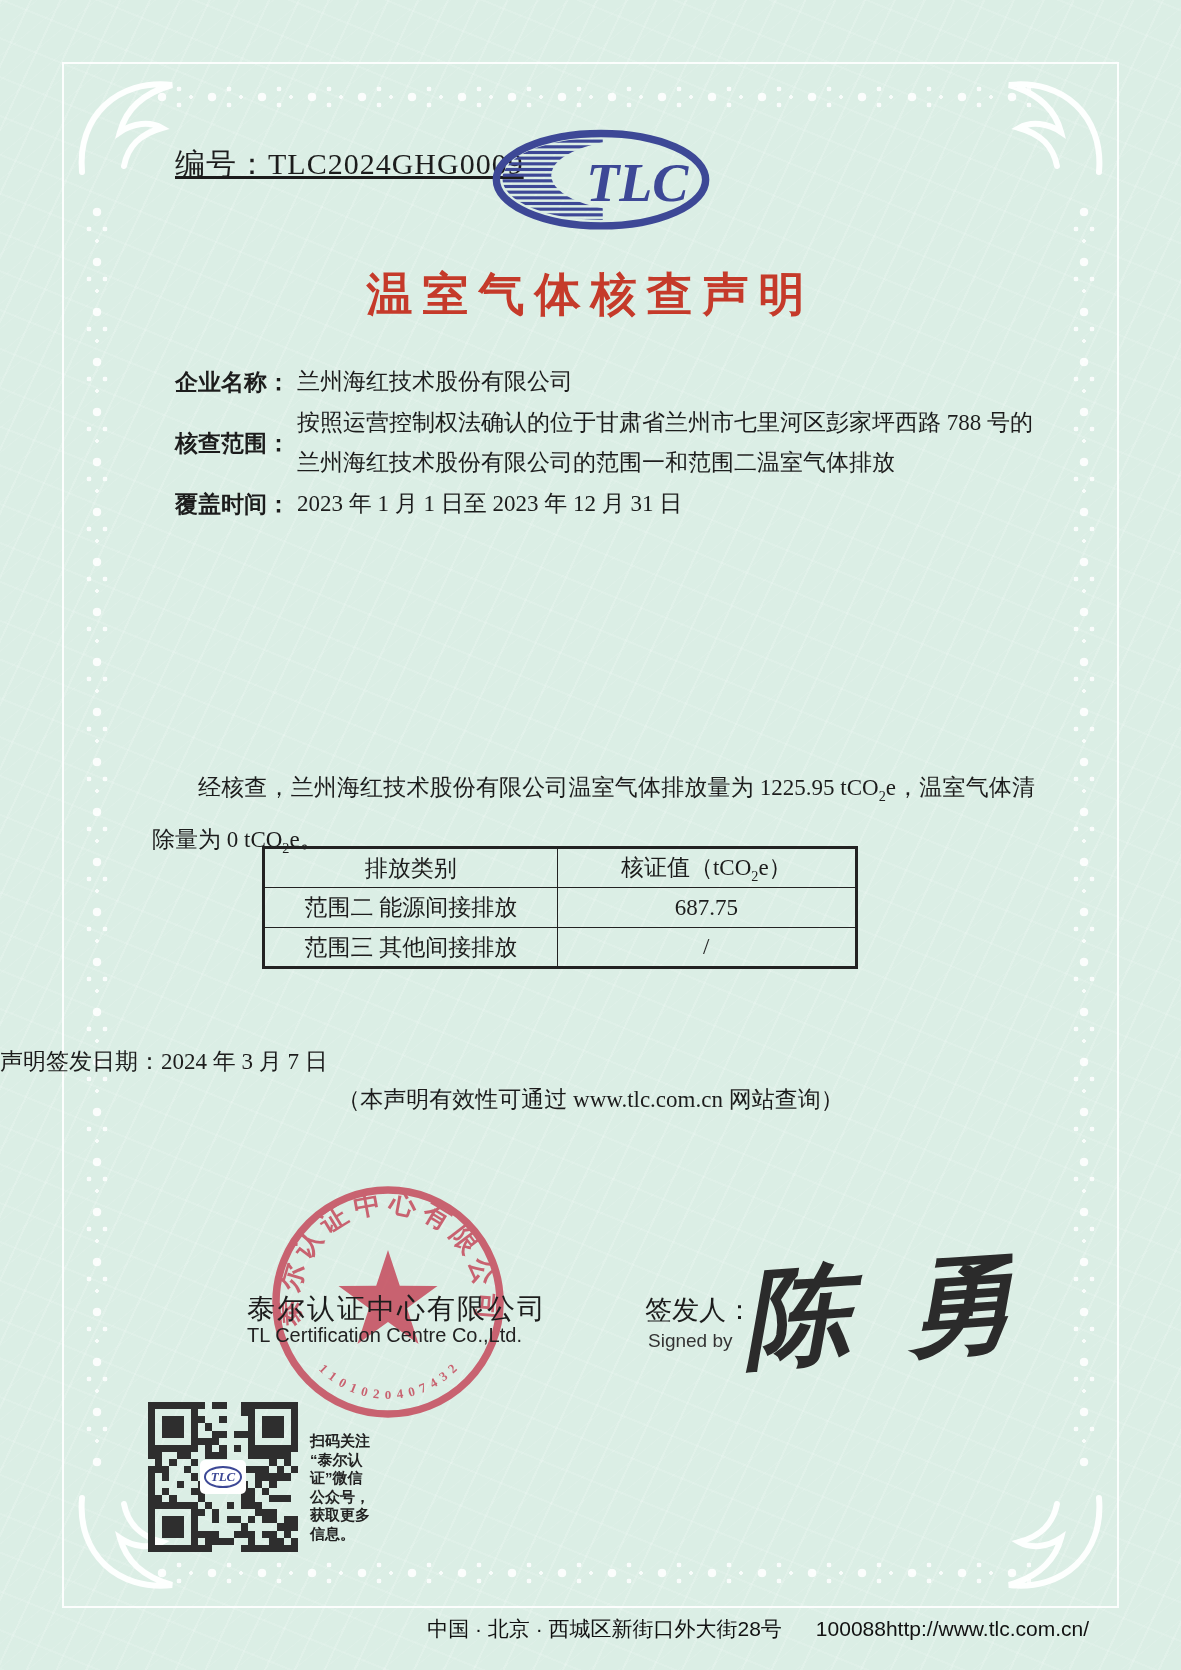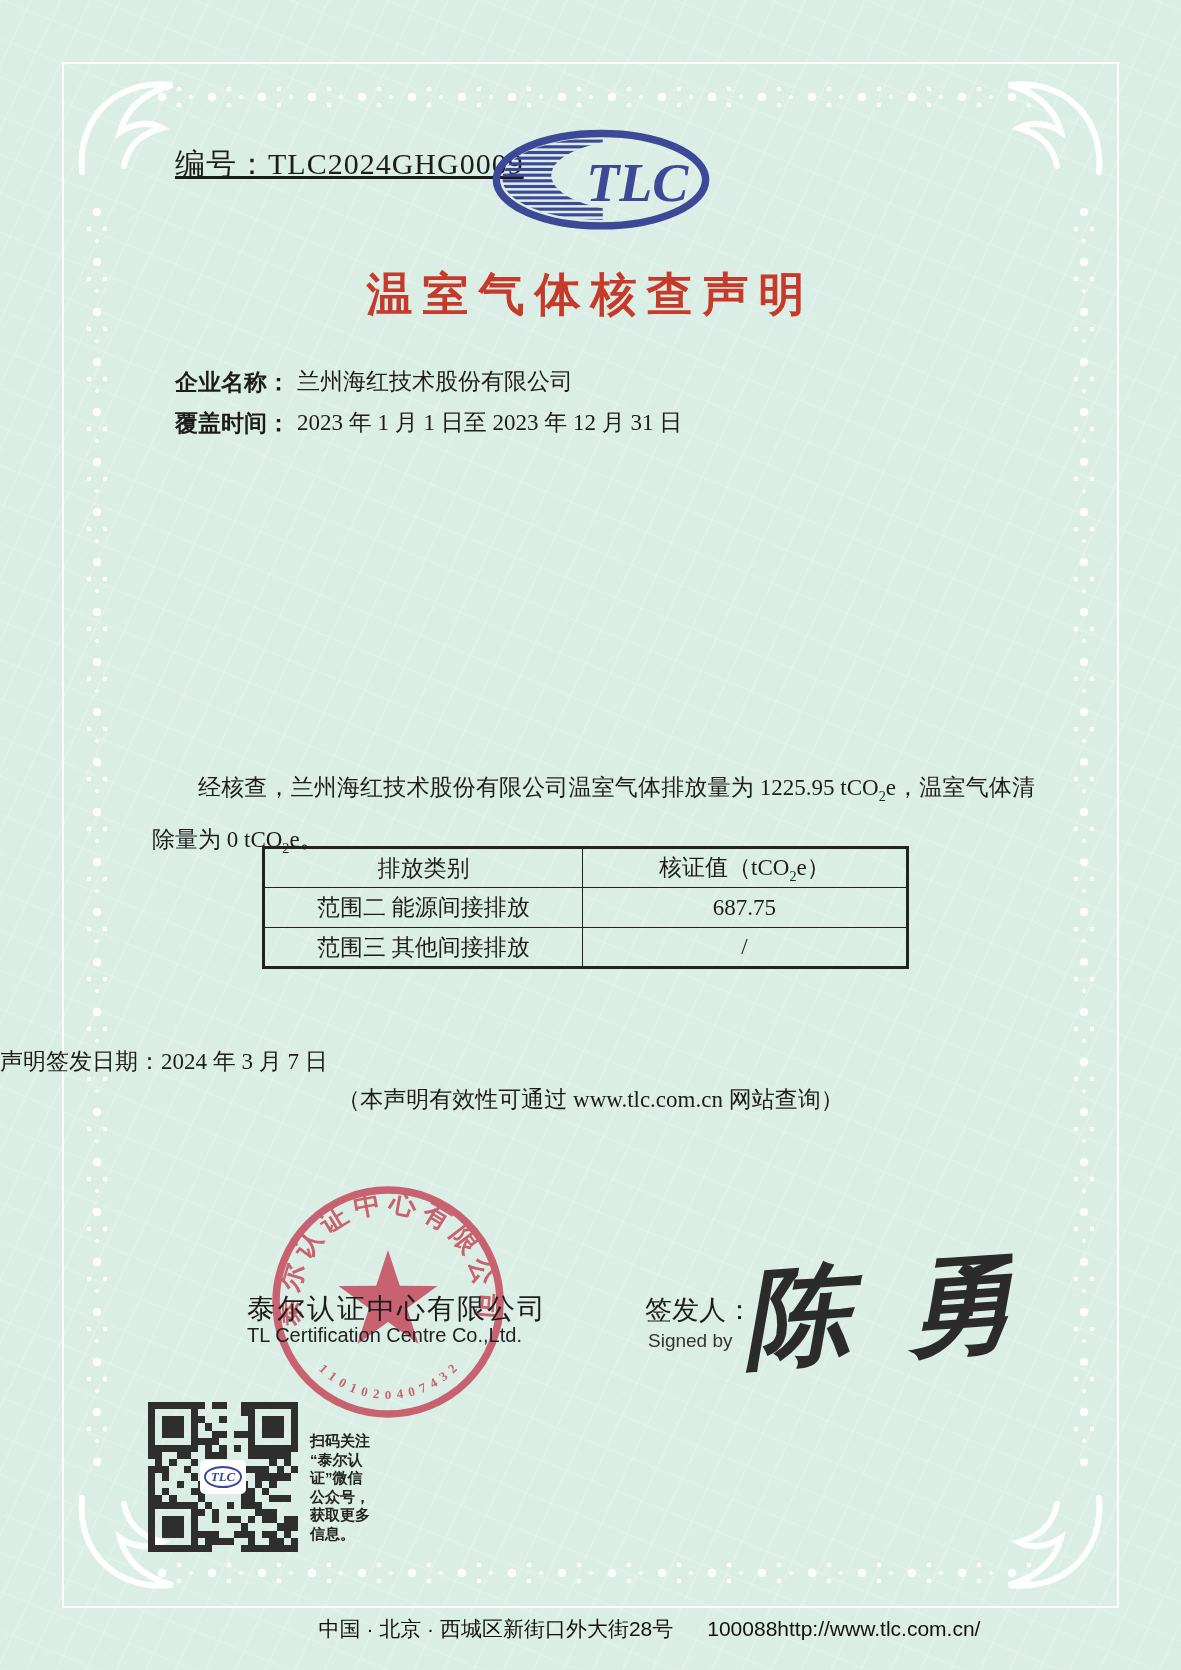--- a/index.html
+++ b/index.html
@@ -80,21 +80,21 @@
   .fvalue{flex:1;}
 
   .summary{
     position:absolute;left:152px;right:146px;top:766px;
     font-size:23px;line-height:43px;text-indent:2em;text-align:justify;
   }
   sub{font-size:.62em;}
 
   
   .etable{
-    position:absolute;left:262px;top:846px;width:647px;
+    position:absolute;left:262px;top:846px;width:596px;
     border-collapse:collapse;font-size:23px;text-align:center;
   }
   .etable th,.etable td{
     border:1.5px solid #222;height:40px;font-weight:400;padding:0 6px;
   }
   .etable{border:3px solid #222;}
   .etable th{font-weight:400;}
   .col-cat{width:49.5%;}
 
   .issue-date{position:absolute;left:0;right:0;top:1046px;text-align:left;font-size:23px;}
@@ -132,21 +132,21 @@
   }
   .qr-caption{
     position:absolute;left:310px;top:1432px;width:140px;
     font-size:15px;line-height:18.5px;font-weight:700;
     font-family:"Liberation Sans","DejaVu Sans",sans-serif;white-space:pre-line;color:#222;
   }
 
   
   .footer{
     position:absolute;left:178px;right:92px;top:1615px;
-    display:flex;justify-content:center;align-items:baseline;
+    display:flex;justify-content:flex-end;align-items:baseline;
     font-size:21px;font-family:"Liberation Sans","DejaVu Sans",sans-serif;color:#111;margin-left:32px;
   }
   .footer .addr span{margin-right:34px;}
   .footer .addr span:last-child{margin-right:0;}
 </style>
 </head>
 <body>
 
 <div class="page">
 
@@ -201,20 +201,24 @@
       </g>
     <text x="108" y="80" font-size="62" font-style="italic" font-weight="bold" font-family="Liberation Serif, DejaVu Serif, serif" fill="#3d4896">TLC</text>
   </svg>
 
   <h1 class="title">温室气体核查声明</h1>
 
   <div class="fields">
     <div class="field">
       <span class="flabel">企业名称：</span>
       <span class="fvalue">兰州海红技术股份有限公司</span>
+    </div>
+    <div class="field">
+      <span class="flabel">核查范围：</span>
+      <span class="fvalue">按照运营控制权法确认的位于甘肃省兰州市七里河区彭家坪西路 788 号的兰州海红技术股份有限公司的范围一和范围二温室气体排放</span>
     </div>
     <div class="field">
       <span class="flabel">覆盖时间：</span>
       <span class="fvalue">2023 年 1 月 1 日至 2023 年 12 月 31 日</span>
     </div>
   </div>
 
   <p class="summary"><span>经核查，兰州海红技术股份有限公司温室气体排放量为 1225.95 tCO</span><sub>2</sub><span>e，温室气体清除量为 0 tCO</span><sub>2</sub><span>e。</span></p>
 
   <table class="etable">

